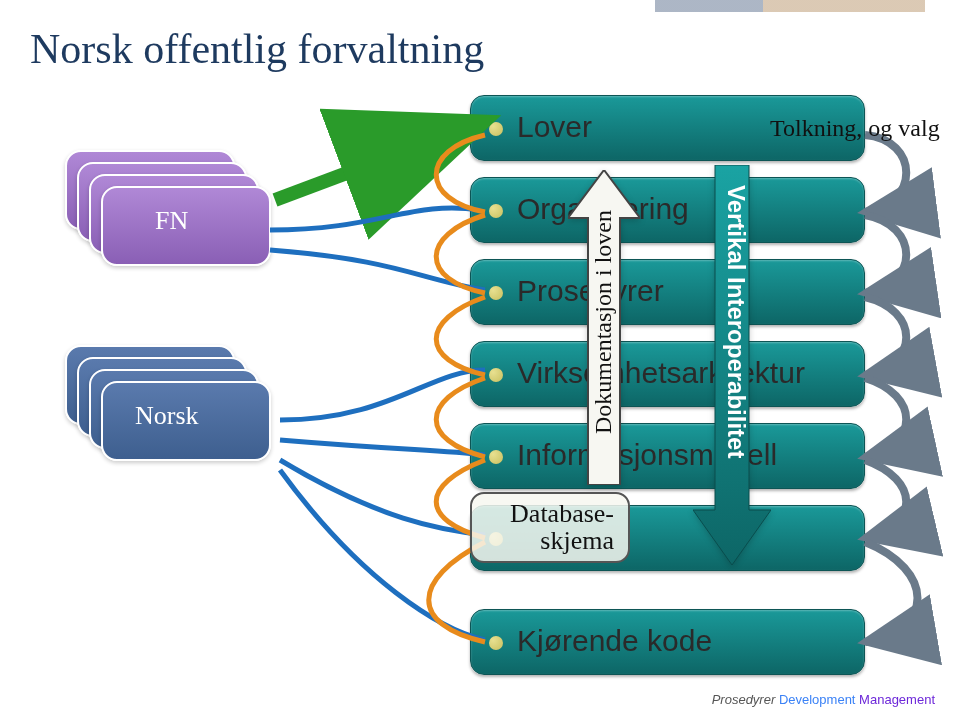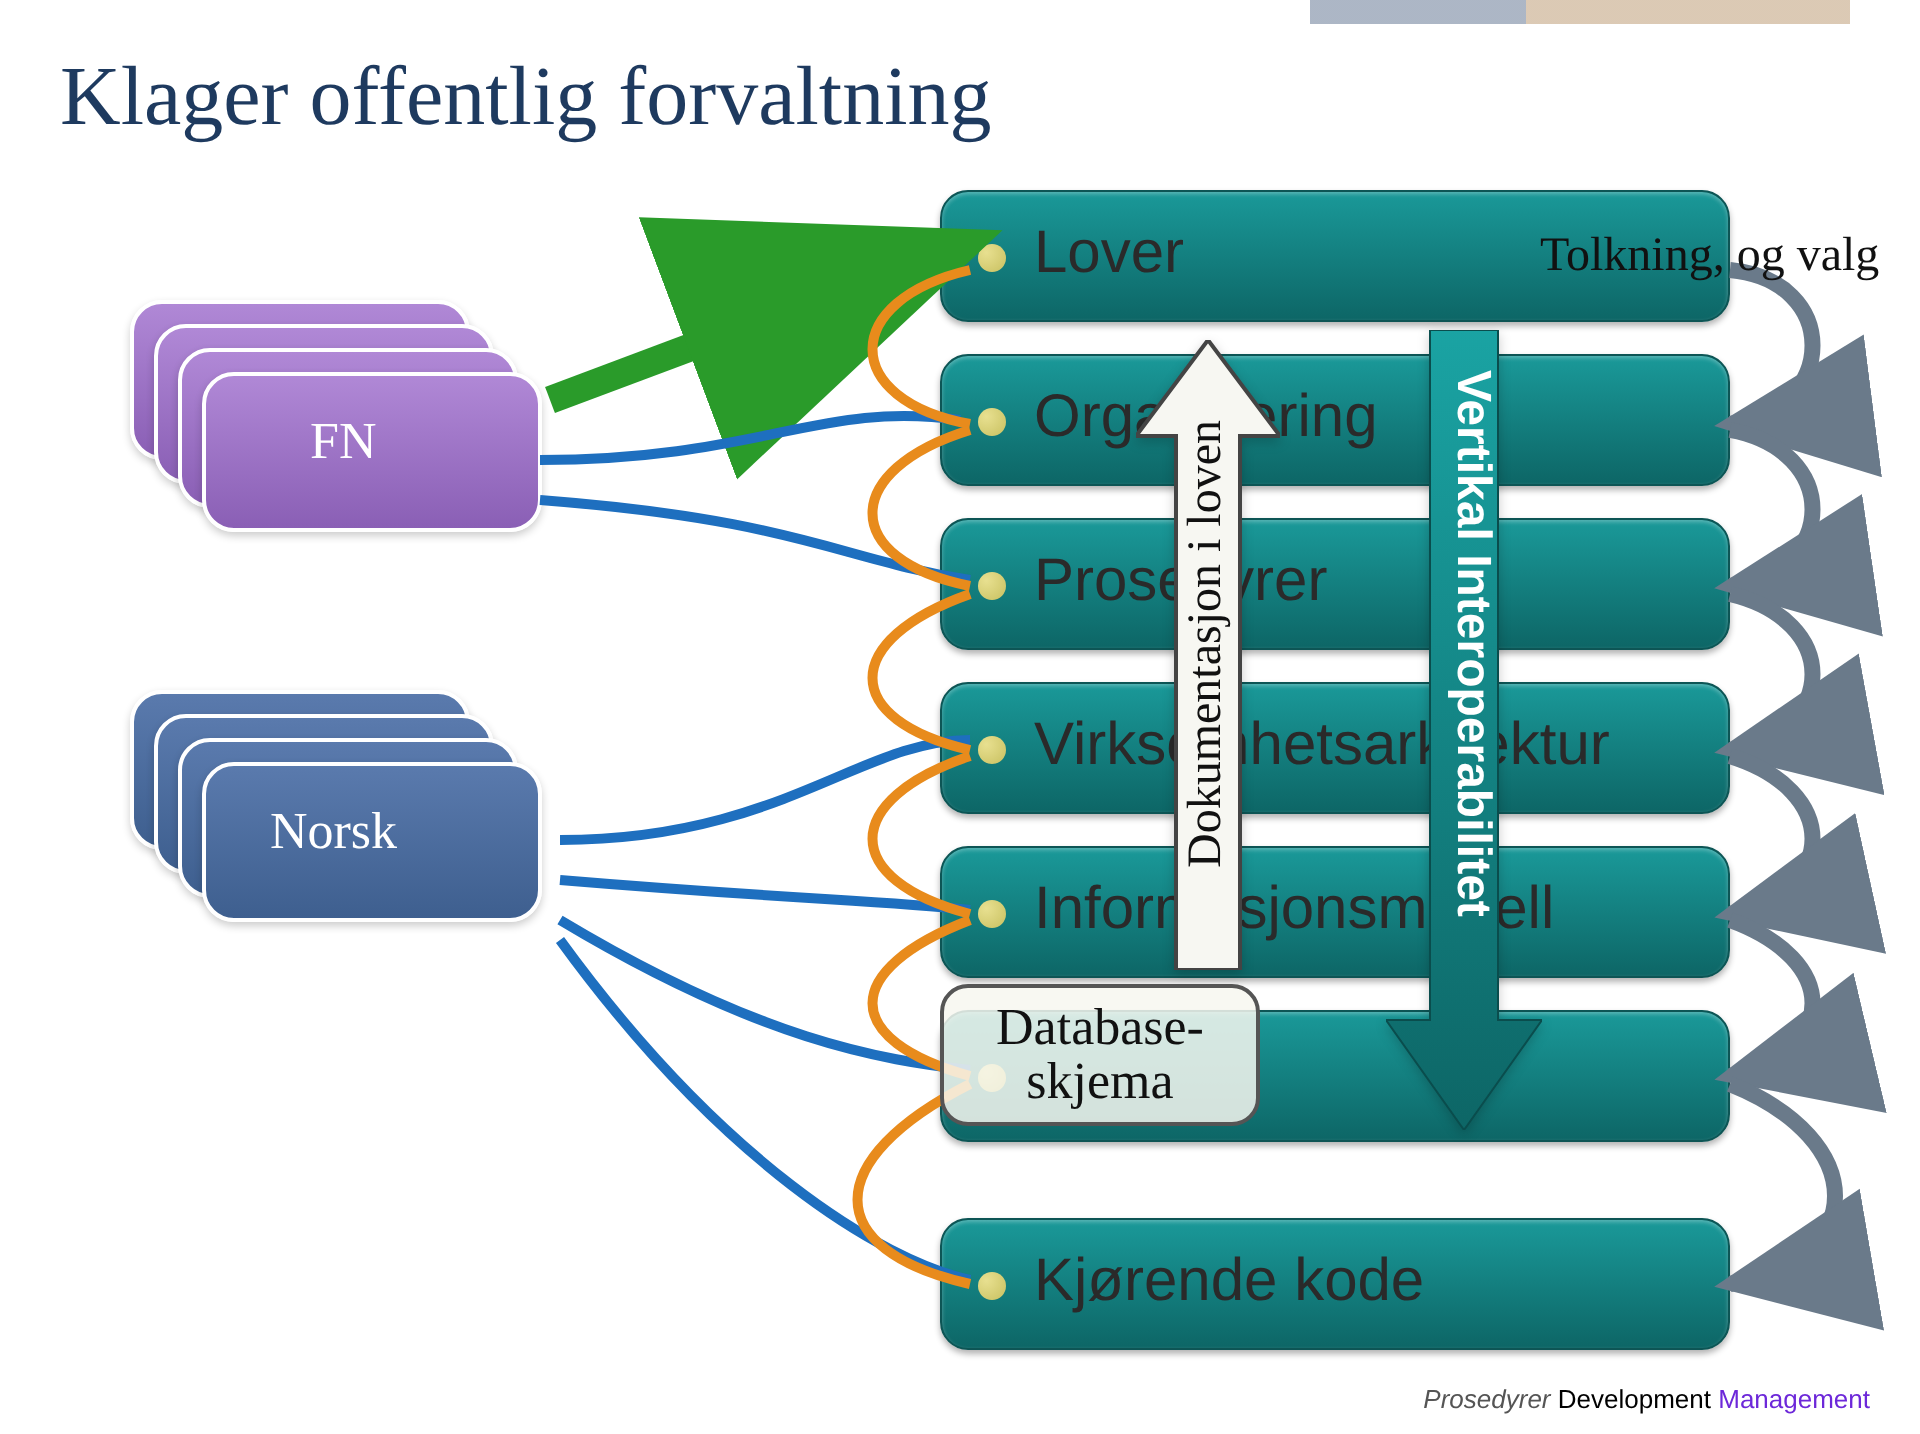--- a/index.html
+++ b/index.html
@@ -82,32 +82,32 @@
   }
   .footer-brand {
     position: absolute;
     bottom: 10px;
     right: 25px;
     font-family: Helvetica, Arial, sans-serif;
     font-size: 13px;
     color: #555;
     font-style: italic;
   }
-  .footer-brand .b2 { color: #000000; font-style: normal; margin-top: 12px; }
+  .footer-brand .b2 { color: #3b82f6; font-style: normal; margin-top: 12px; }
   .footer-brand .b3 { color: #6d28d9; font-style: normal; }
   
   .overlay-box {
     position: absolute;
     background: rgba(247,247,240,0.85);
     border: 2px solid #555;
     border-radius: 14px;
     padding: 6px 14px;
     font-size: 26px;
     color: #111;
-    text-align: center;
+    text-align: right;
   }
   .annotation {
     position: absolute;
     font-size: 24px;
     color: #111;
   }
   .vertical-label {
     position: absolute;
     writing-mode: vertical-rl;
     font-size: 24px;
@@ -127,21 +127,21 @@
     top: 0; left: 0;
     width: 960px; height: 717px;
     pointer-events: none;
   }
 </style>
 </head>
 <body>
 
 <div class="deco-bar"></div>
 
-<h1 class="title">Klager offentlig forvaltning</h1>
+<h1 class="title">Norsk offentlig forvaltning</h1>
 
 <div class="stack" style="left:65px; top:150px;">
   <div class="stack-card" style="left:0; top:0;"></div>
   <div class="stack-card" style="left:12px; top:12px;"></div>
   <div class="stack-card" style="left:24px; top:24px;"></div>
   <div class="stack-card" style="left:36px; top:36px;"></div>
   <div class="stack-label" style="top:56px; left:90px;text-align:center;">FN</div>
 </div>
 
 <div class="stack" style="left:65px; top:345px;">

